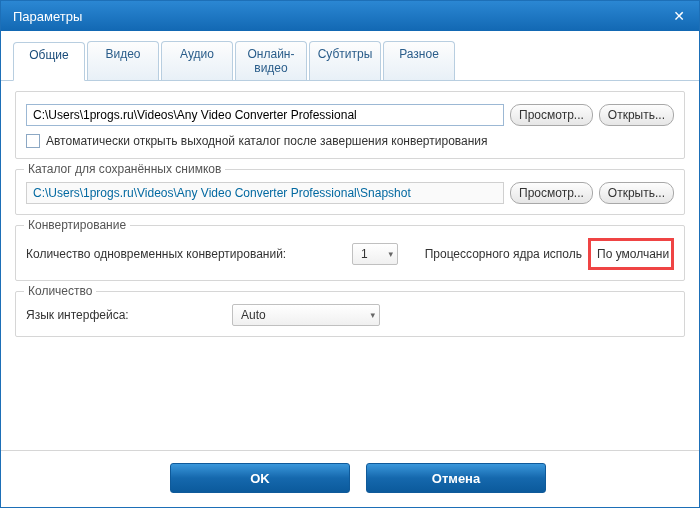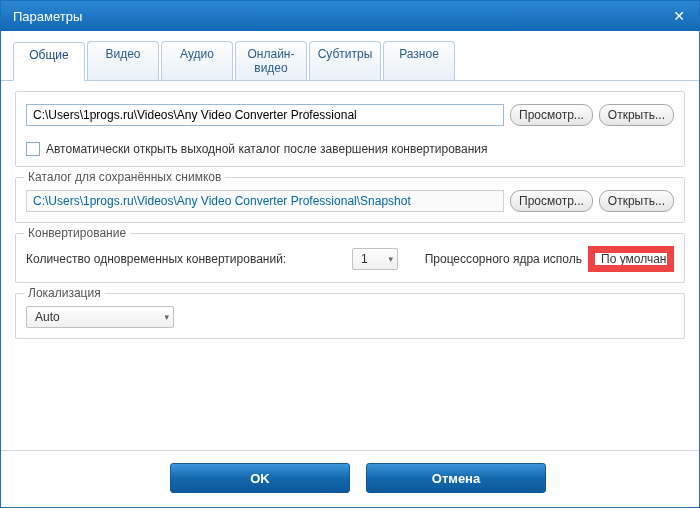--- a/index.html
+++ b/index.html
@@ -109,21 +109,21 @@
     border-radius: 10px;
     font-family: inherit;
     font-size: 12px;
     cursor: pointer;
     color: #333;
   }
   .checkbox-row {
     display: flex;
     align-items: center;
     gap: 6px;
-    margin-top: 16px;
+    margin-top: 8px;
   }
   .checkbox {
     width: 14px; height: 14px;
     border: 1px solid #8ca8c4;
     background: #fff;
     cursor: pointer;
   }
   .select {
     height: 22px;
     border: 1px solid #c0c0c0;
@@ -136,22 +136,22 @@
     gap: 6px;
   }
   .select .caret {
     margin-left: auto;
     font-size: 9px;
     color: #666;
   }
   .select.w40 { width: 46px; }
   .select.w130 { width: 148px; }
   .cpu-box {
-    height: 26px;
-    border: 7px solid #ef4444;
+    height: 32px;
+    border: 3px solid #ef4444;
     background: #fff;
     padding: 0 6px;
     display: flex;
     align-items: center;
     width: 86px;
     overflow: hidden;
     white-space: nowrap;
   }
   .footer {
     background: #fff;
@@ -223,22 +223,23 @@
         <span>1</span>
         <span class="caret">▾</span>
       </div>
       <span style="flex:1"></span>
       <span class="label">Процессорного ядра исполь</span>
       <div class="cpu-box">По умолчани</div>
     </div>
   </div>
 
   <div class="group">
-    <div class="group-legend">Локализация</div>
-    <div class="row">
+    <div class="group-legend">Количество</div>
+    <div class="row">
+      <span class="label" style="width:200px">Язык интерфейса:</span>
       <div class="select w130">
         <span>Auto</span>
         <span class="caret">▾</span>
       </div>
     </div>
   </div>
 
 </div>
 
 <div class="footer">

